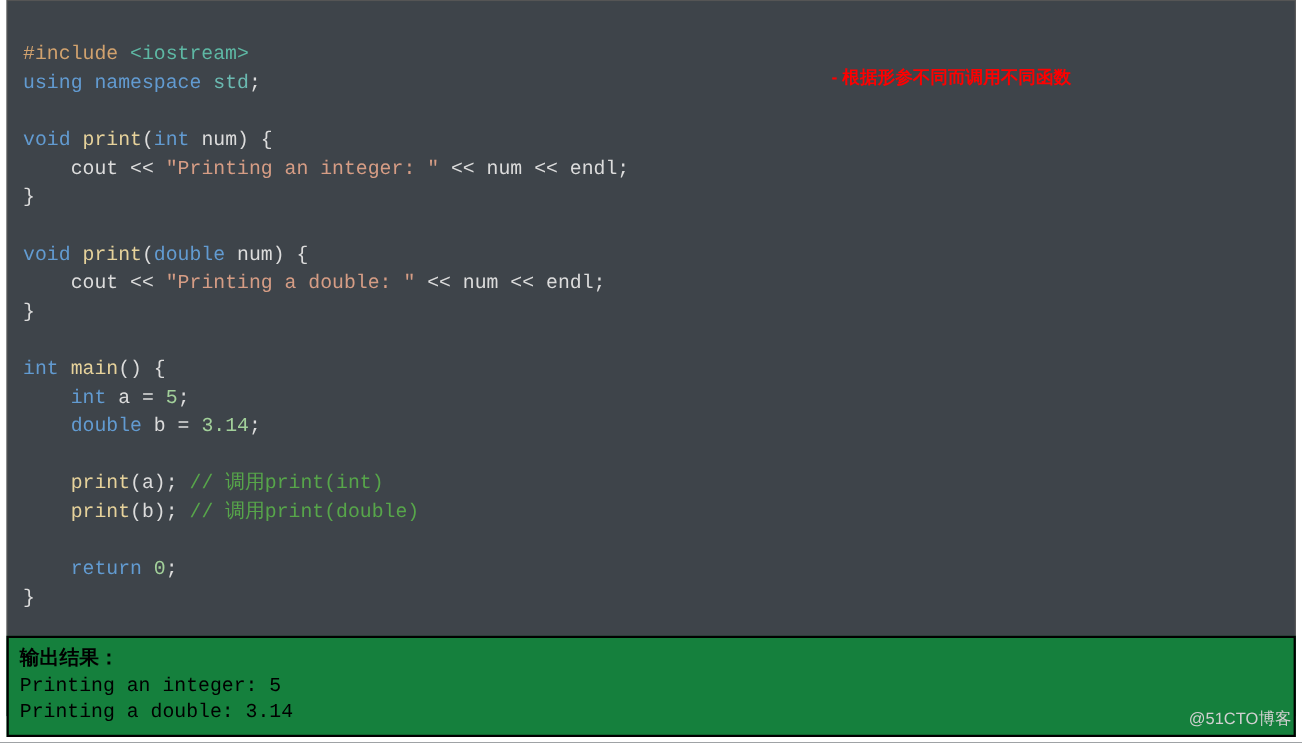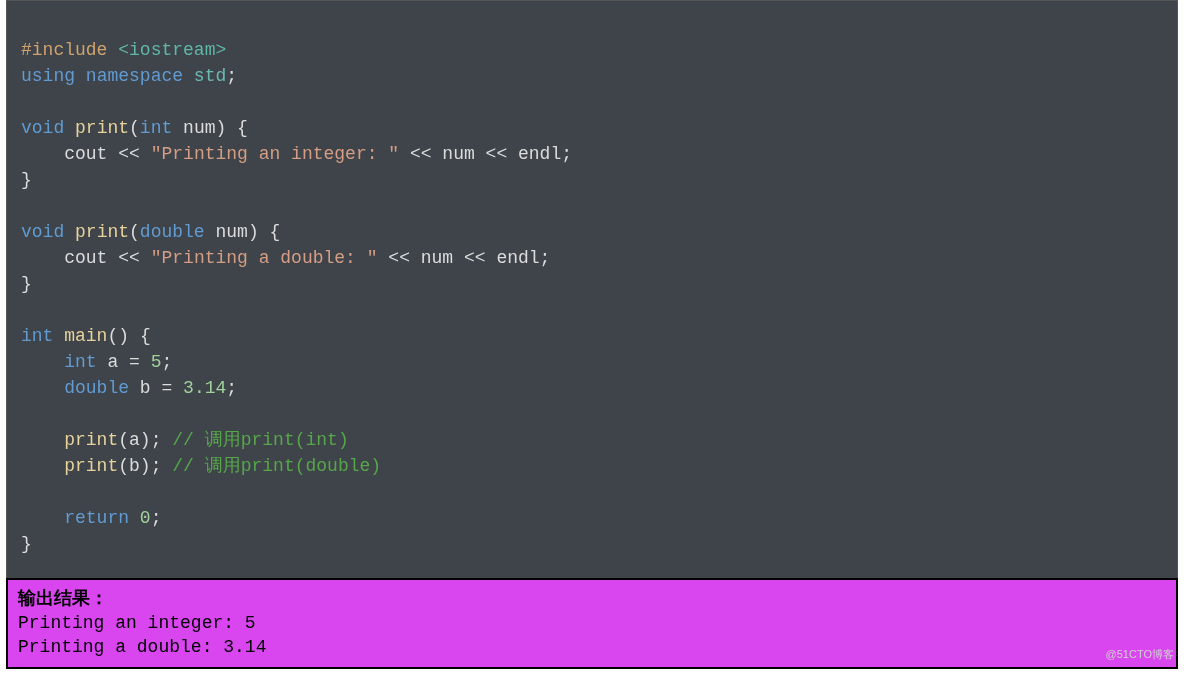--- a/index.html
+++ b/index.html
@@ -36,39 +36,39 @@
   }
   .annotation .sub {
     font-size: 16px;
     font-weight: bold;
   }
   .output-panel {
     position: absolute;
     top: 578px;
     left: 6px;
     right: 6px;
-    background: #d946ef;
+    background: #15803d;
     border: 2px solid #000;
     padding: 6px 10px 8px 10px;
     color: #000;
     font-family: "Consolas", "Courier New", monospace;
     font-size: 18px;
     line-height: 24px;
     white-space: pre;
   }
   .output-panel .hdr {
     font-family: "Microsoft YaHei", "SimHei", sans-serif;
     font-weight: bold;
   }
   .watermark {
     position: absolute;
     right: 10px;
     bottom: 8px;
     color: #d0d0d0;
-    font-size: 11px;
+    font-size: 15px;
     font-family: sans-serif;
   }
   
   .t-pre { color: #d1a26e; }       
   .t-hdr { color: #5eb8a4; }       
   .t-kw  { color: #629bd1; }       
   .t-ns  { color: #6bbab1; }       
   .t-fn  { color: #e6d29b; }       
   .t-num { color: #a2d09a; }       
   .t-str { color: #d69d85; }       
@@ -96,19 +96,20 @@
     <span class="t-kw">double</span> <span class="t-id">b</span> <span class="t-op">=</span> <span class="t-num">3.14</span><span class="t-op">;</span>
 
     <span class="t-fn">print</span><span class="t-op">(</span><span class="t-id">a</span><span class="t-op">)</span><span class="t-op">;</span> <span class="t-cmt">// 调用print(int)</span>
     <span class="t-fn">print</span><span class="t-op">(</span><span class="t-id">b</span><span class="t-op">)</span><span class="t-op">;</span> <span class="t-cmt">// 调用print(double)</span>
 
     <span class="t-kw">return</span> <span class="t-num">0</span><span class="t-op">;</span>
 <span class="t-op">}</span>
 </div>
 
 <div class="annotation">
+<div class="sub">- 根据形参不同而调用不同函数</div>
 </div>
 
 <div class="output-panel"><span class="hdr">输出结果：</span>
 <span>Printing an integer: 5</span>
 <span>Printing a double: 3.14</span></div>
 
 <div class="watermark">@51CTO博客</div>
 
 </body></html>

